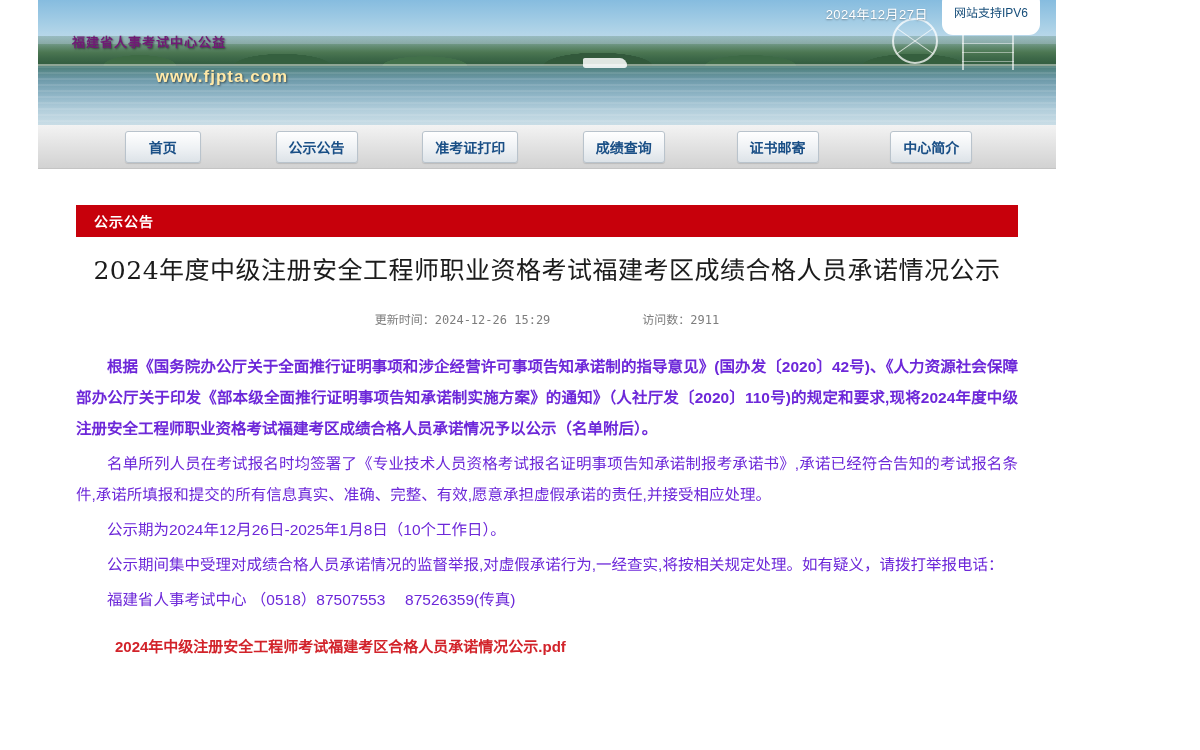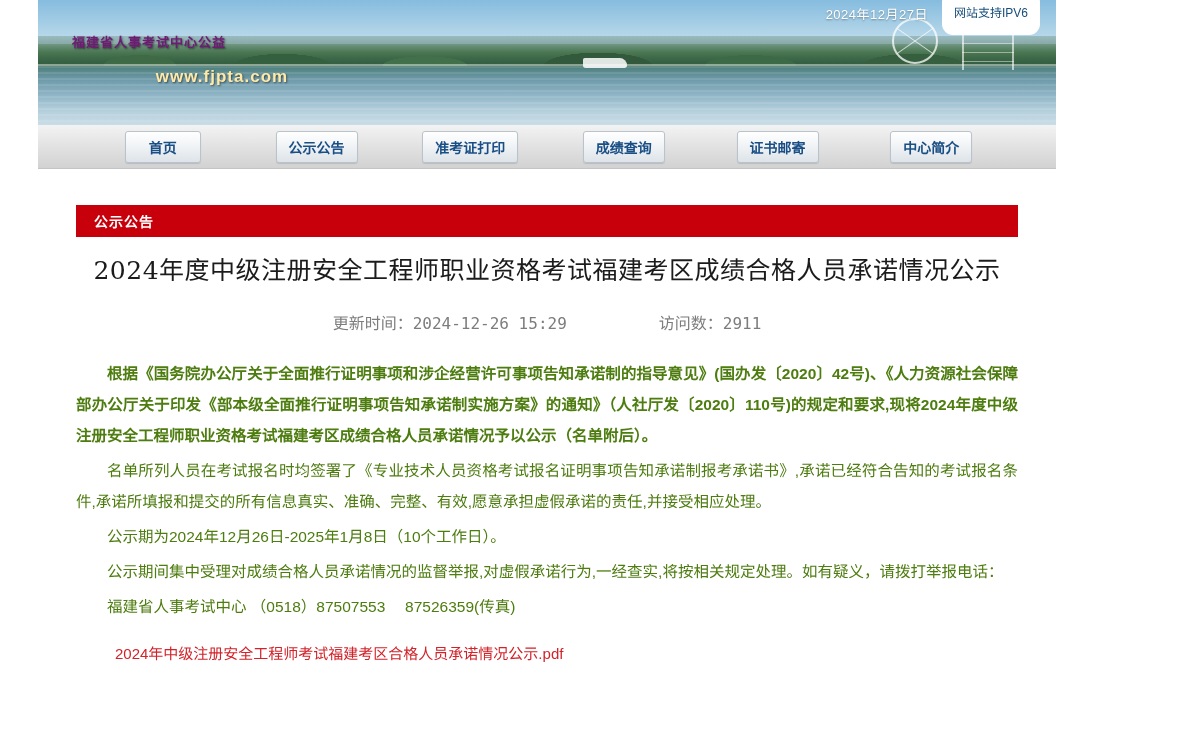--- a/index.html
+++ b/index.html
@@ -194,39 +194,39 @@
     font-size: 25px;
     color: #1b1b1b;
     font-weight: normal;
     margin: 20px 0 0 0;
     line-height: 1.4;
     letter-spacing: .5px;
   }
   .art-meta {
     display: flex; justify-content: center; gap: 92px;
     margin-top: 22px;
-    font-size: 16px;
+    font-size: 12px;
     color: #7d7d7d;
     font-family: "DejaVu Sans Mono", "Liberation Mono", monospace;
   }
   .art-body {
     margin-top: 24px;
     font-size: 15.5px;
-    color: #4d7c0f;
+    color: #6d28d9;
     line-height: 2.0;
     text-align: justify;
   }
   .art-body p { margin: 0 0 4px 0; text-indent: 2em; }
   .art-body p.tel { text-indent: 2em; }
   .bold { font-weight: bold; }
   .attachment {
     margin-top: 20px;
     padding-left: 2.6em;
     font-size: 15px;
-    font-weight: normal;
+    font-weight: bold;
     color: #d2232a;
     cursor: pointer;
   }
 </style>
 </head>
 <body>
 
 <div class="page">
 
   <div class="banner">

